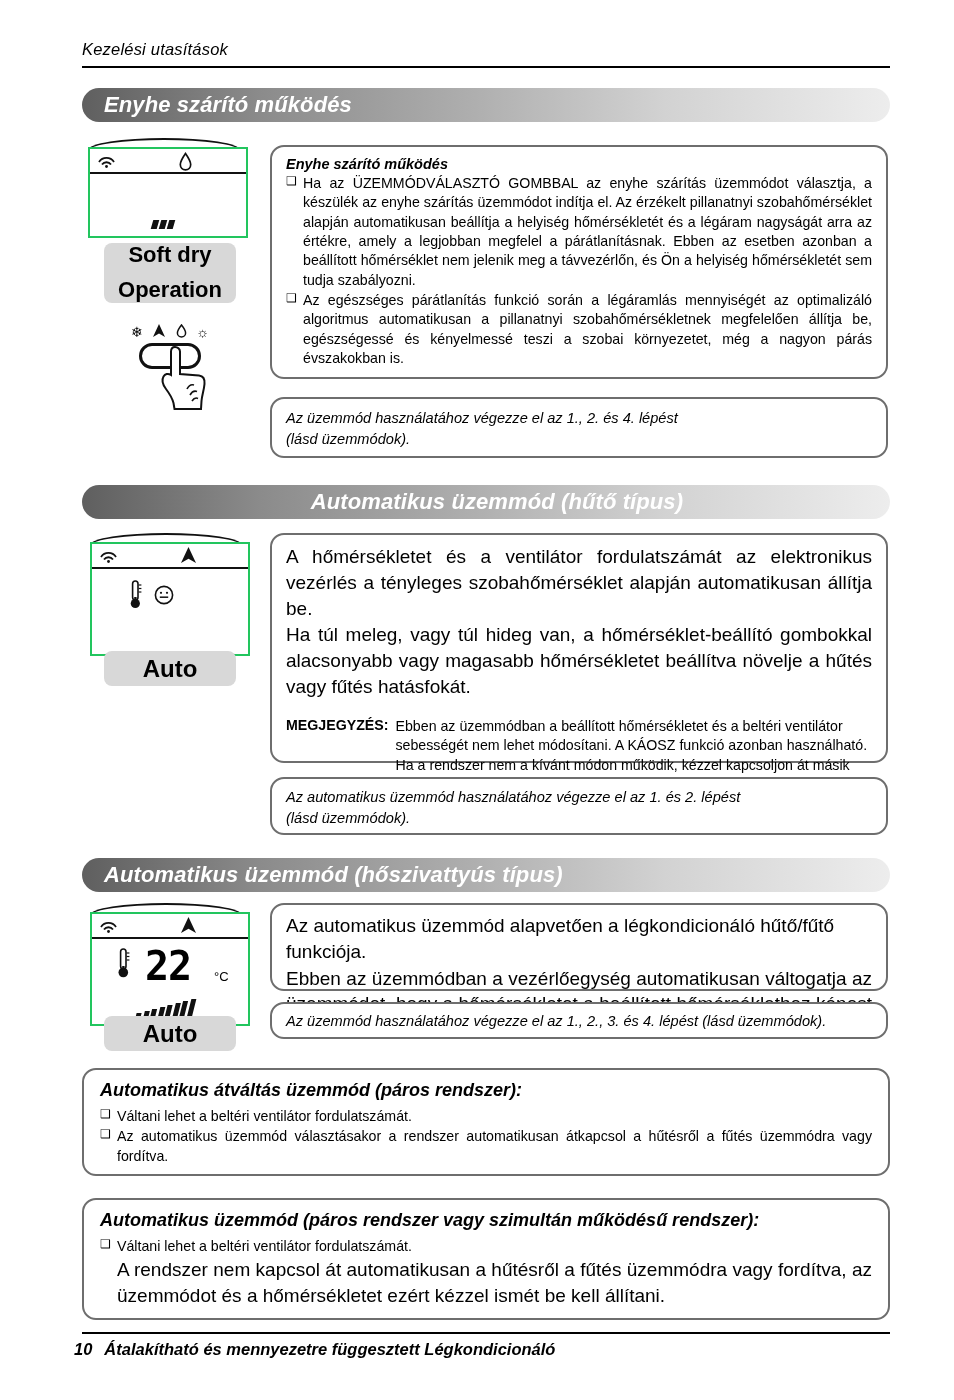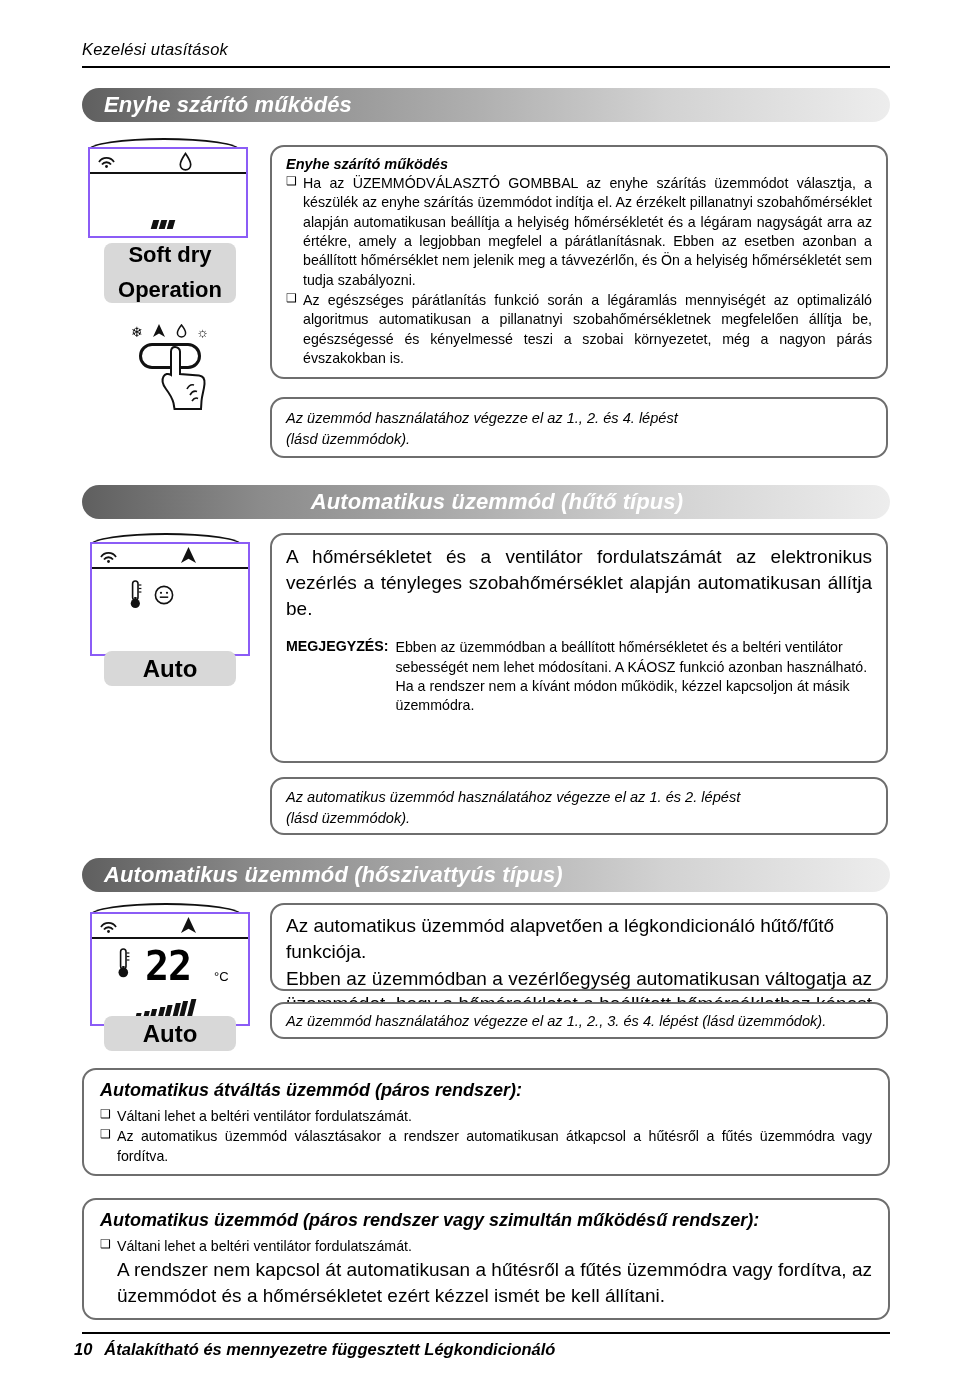--- a/index.html
+++ b/index.html
@@ -113,21 +113,21 @@
     width: 152px; height: 12px;
     border: 2px solid #111;
     border-bottom: none;
     border-radius: 50% 50% 0 0 / 100% 100% 0 0;
     background: #fff;
   }
   .lcd-body {
     position: absolute;
     left: 0; top: 9px;
     width: 160px;
-    border: 2px solid #8b5cf6;
+    border: 2px solid #22c55e;
     background: #fff;
   }
   .lcd-strip {
     height: 25px;
     border-bottom: 2px solid #111;
     position: relative;
   }
   .lcd-main { position: relative; }
 
   .sig-icon { position: absolute; left: 7px; top: 4px; }
@@ -331,20 +331,21 @@
           </svg>
         </span>
       </div>
     </div>
   </div>
 
   <div class="auto-label" style="left:104px; top:651px; width:132px; height:35px; font-size:24px;">Auto</div>
 
   <div class="rbox" style="left:270px; top:533px; width:618px; height:230px; padding:9px 14px;">
     <div class="bodytxt">A hőmérsékletet és a ventilátor fordulatszámát az elektronikus vezérlés a tényleges szobahőmérséklet alapján automatikusan állítja be.</div>
+    <div class="bodytxt" style="margin-top:1px;">Ha túl meleg, vagy túl hideg van, a hőmérséklet-beállító gombokkal alacsonyabb vagy magasabb hőmérsékletet beállítva növelje a hűtés vagy fűtés hatásfokát.</div>
     <div class="note-row" style="margin-top:17px;">
       <div class="note-label">MEGJEGYZÉS:</div>
       <div class="note-body">Ebben az üzemmódban a beállított hőmérsékletet és a beltéri ventilátor sebességét nem lehet módosítani. A KÁOSZ funkció azonban használható. Ha a rendszer nem a kívánt módon működik, kézzel kapcsoljon át másik üzemmódra.</div>
     </div>
   </div>
 
   <div class="rbox" style="left:270px; top:777px; width:618px; height:58px; padding:8px 14px;">
     <div class="italic-note">Az automatikus üzemmód használatához végezze el az 1. és 2. lépést</div>
     <div class="italic-note">(lásd üzemmódok).</div>
   </div>

